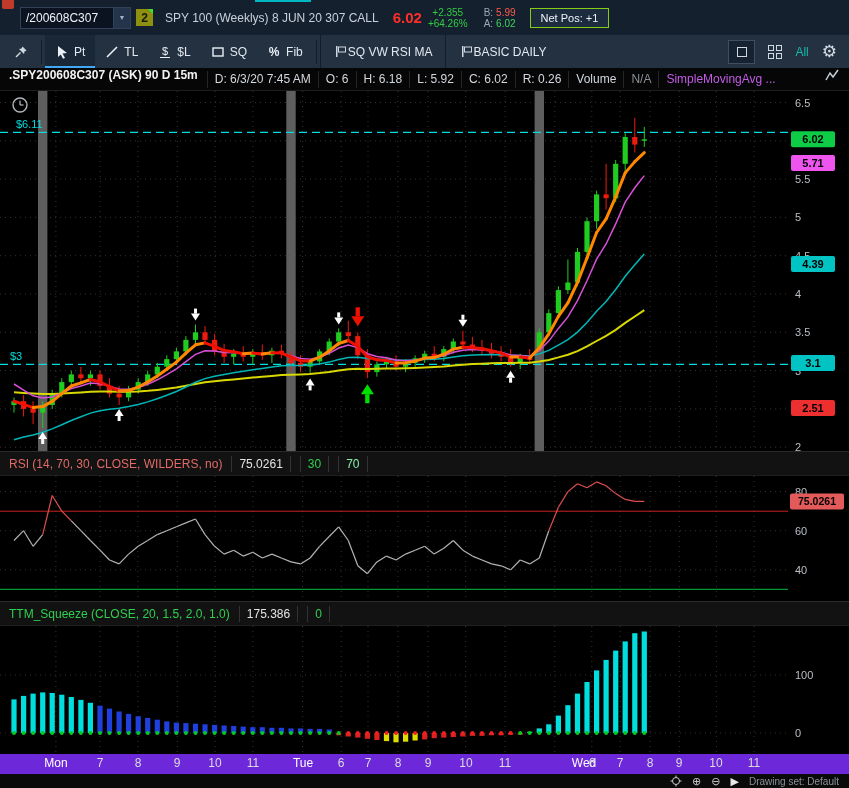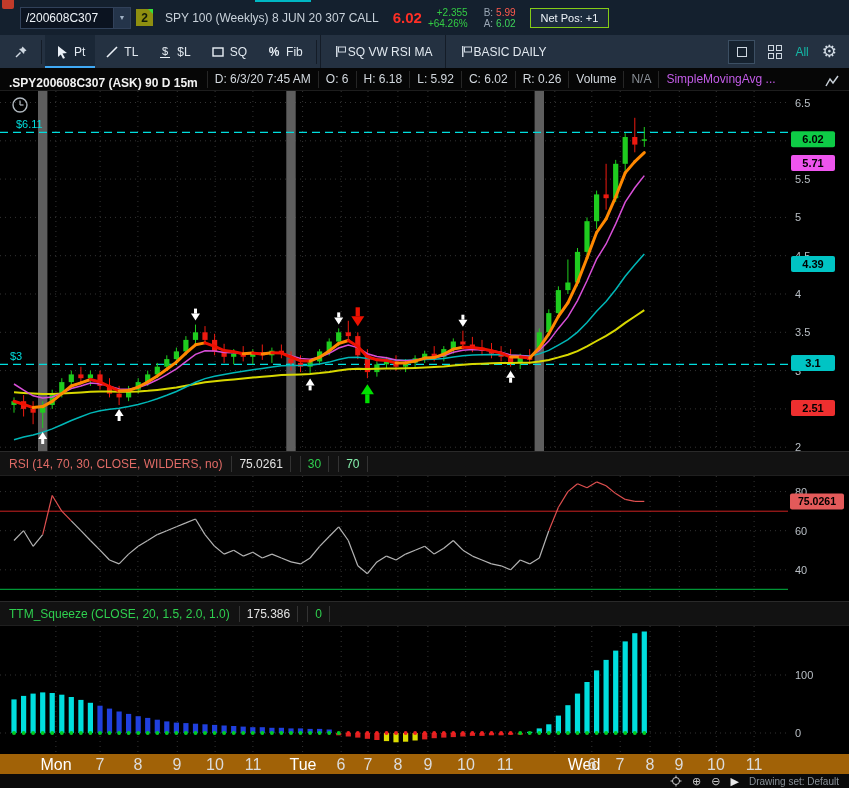--- a/index.html
+++ b/index.html
@@ -13,21 +13,21 @@
 .topbar { height:35px; flex:none; background:#14202e; display:flex; align-items:center; padding:0 6px; position:relative; }
 .logo-sliver { position:absolute; left:2px; top:0; width:12px; height:9px; background:#c23b2a; border-radius:0 0 2px 2px; }
 .tab-sliver { position:absolute; left:255px; top:0; width:56px; height:2px; background:#00b7c3; }
 .symbol-box { display:flex; align-items:stretch; height:22px; margin-left:14px; }
 .symbol-input { width:94px; background:#0b1320; border:1px solid #31415a; color:#eef3f8; font-size:12px; padding:0 5px; display:flex; align-items:center; white-space:nowrap; }
 .symbol-dd { width:17px; background:#24344a; border:1px solid #31415a; border-left:none; color:#9fb0c4; font-size:7px; display:flex; align-items:center; justify-content:center; }
 .link-badge { width:17px; height:17px; margin-left:5px; background:#8f8f10; color:#121a08; font-weight:bold; font-size:12px; display:flex; align-items:center; justify-content:center; position:relative; }
 .link-badge::after { content:""; position:absolute; right:0; top:0; border-left:5px solid transparent; border-top:5px solid #35e03a; }
 .desc { color:#c8d1da; font-size:12px; margin-left:12px; white-space:nowrap; }
 .last-price { color:#ff2f26; font-size:15px; font-weight:bold; margin-left:14px; }
-.chg-stack { display:flex; flex-direction:column; align-items:flex-end; font-size:10px; color:#33cc44; line-height:11px; margin-left:6px; }
+.chg-stack { display:flex; flex-direction:column; align-items:center; font-size:10px; color:#33cc44; line-height:11px; margin-left:6px; }
 .ba-stack { display:flex; flex-direction:column; font-size:10px; line-height:11px; margin-left:16px; }
 .ba-row { display:flex; gap:3px; }
 .ba-row .lbl { color:#9aa7b5; }
 .bid-v { color:#ff5a4d; }
 .ask-v { color:#3ed45a; }
 .netpos { margin-left:14px; background:#1c2b3d; border:1px solid #84cc16; color:#eef3f8; font-size:11px; padding:3px 10px; white-space:nowrap; }
 
 
 .toolbar { height:33px; flex:none; background:#243141; display:flex; align-items:center; padding:0 4px; }
 .tgroup { display:flex; align-items:center; height:33px; }
@@ -38,21 +38,21 @@
 .tb-sep { width:1px; height:24px; background:#141c27; margin:0 3px; flex:none; }
 .toolbar-right { margin-left:auto; display:flex; align-items:center; gap:13px; padding-right:8px; }
 .sq-btn { width:27px; height:24px; background:#16222f; border:1px solid #3c4f63; display:flex; align-items:center; justify-content:center; }
 .sq-btn .inner { width:10px; height:10px; border:1px solid #cfd8e1; }
 .grid-btn { display:grid; grid-template-columns:6px 6px; grid-gap:2px; }
 .grid-btn span { width:6px; height:6px; border:1px solid #cfd8e1; }
 .all-label { color:#14b8a6; font-size:12px; }
 .gear { color:#d4dde6; font-size:17px; line-height:17px; }
 
 
-.chart-header { height:23px; flex:none; background:#060606; display:flex; align-items:flex-end; font-size:12px; color:#d2d8de; border-bottom:1px solid #1d1d1d; }
+.chart-header { height:23px; flex:none; background:#060606; display:flex; align-items:flex-start; font-size:12px; color:#d2d8de; border-bottom:1px solid #1d1d1d; }
 .ch-title { font-weight:bold; color:#f2f2f2; padding:0 9px; white-space:nowrap; }
 .ch-cells { display:flex; align-items:center; height:100%; }
 .ch-cell { padding:0 7px; border-left:1px solid #262626; height:17px; display:flex; align-items:center; white-space:nowrap; }
 .ch-cell.muted { color:#8a9097; }
 .ch-cell.study { color:#c35ce8; }
 .ch-right-icon { margin-left:auto; padding-right:9px; }
 
 
 .study-header { height:25px; flex:none; background:#121212; border-top:1px solid #2a2a2a; border-bottom:1px solid #1f1f1f; display:flex; align-items:center; font-size:12px; padding-left:9px; }
 .sh-title.rsi-title { color:#e06b66; }
@@ -60,21 +60,21 @@
 .sh-cell { margin-left:9px; padding:1px 7px; border-left:1px solid #333; border-right:1px solid #333; color:#e4e4e4; font-size:12px; }
 .sh-cell.green { color:#2fd04f; }
 .sh-cell.red { color:#86efac; }
 
 
 #main-svg { height:360px; flex:none; }
 #rsi-svg { height:125px; flex:none; }
 #ttm-svg { height:128px; flex:none; }
 
 
-.time-axis { height:20px; flex:none; background:#a16207; position:relative; font-size:16px; color:#dcdcdc; }
+.time-axis { height:20px; flex:none; background:#6d28d9; position:relative; font-size:12px; color:#dcdcdc; }
 .time-axis span { position:absolute; top:2px; transform:translateX(-50%); white-space:nowrap; }
 .time-axis span.day { color:#ffffff; }
 
 
 .bottom-bar { height:14px; flex:none; background:#0a0a0a; display:flex; align-items:center; justify-content:flex-end; gap:10px; padding-right:10px; color:#c8c8c8; }
 .bb-icon { font-size:11px; line-height:12px; display:flex; align-items:center; }
 .bb-icon.play { color:#e8e8e8; }
 .ds-label { color:#8a9299; font-size:10px; }
 </style>
 </head>

